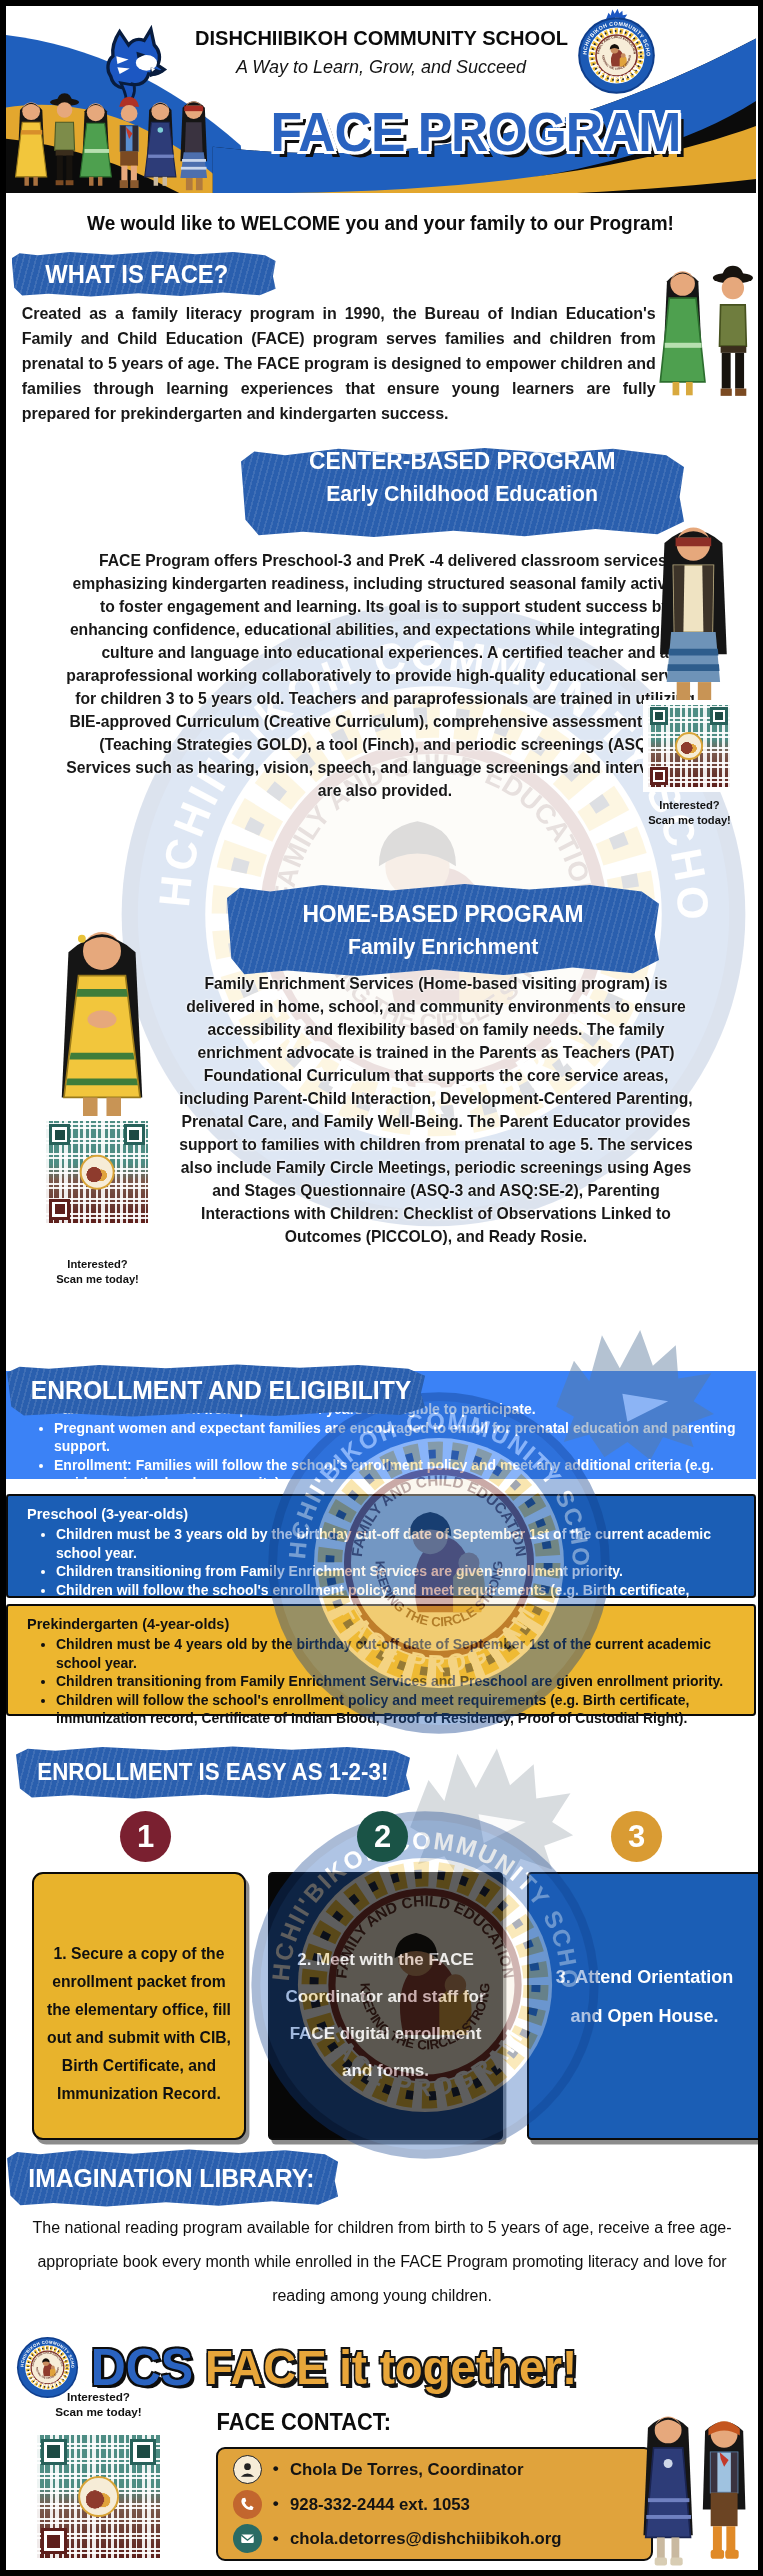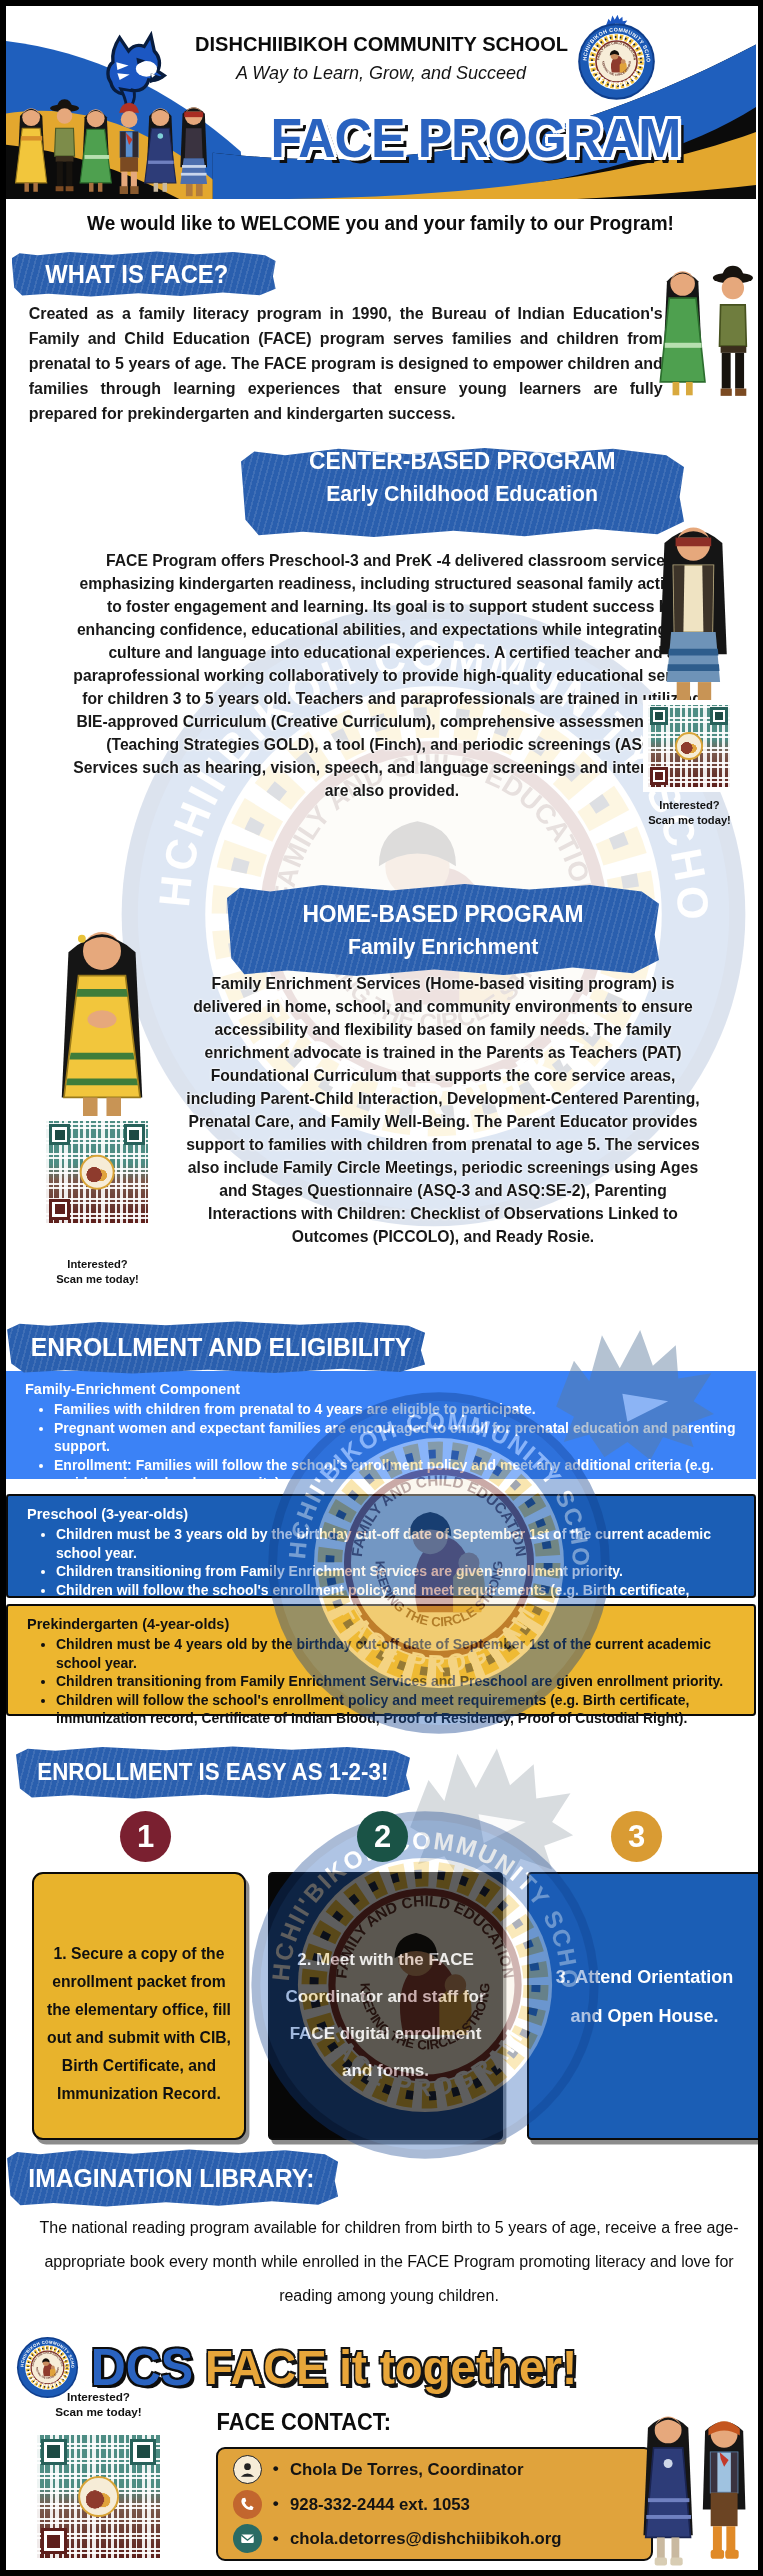--- a/index.html
+++ b/index.html
@@ -35,21 +35,21 @@
     text-shadow:-2.8px -2.8px 0 #fff,2.8px -2.8px 0 #fff,-2.8px 2.8px 0 #fff,2.8px 2.8px 0 #fff,
       -3.4px 0 0 #fff,3.4px 0 0 #fff,0 -3.4px 0 #fff,0 3.4px 0 #fff,6.1px 5.6px 0 #0e0e0e;
     white-space:nowrap;}
 
   
   .welcome{left:22.4px; top:206px; width:705px; text-align:center;
     font-size:19.6px; font-weight:bold; color:#0d0d0d; transform:scaleX(.97); z-index:6;}
 
   
   .para{position:absolute; font-weight:bold; color:#181818; z-index:6;
-    text-shadow:0 0 2.8px #fff,0 0 2.8px #fff;margin-left:7px;}
+    text-shadow:0 0 2.8px #fff,0 0 2.8px #fff;}
   .p-wif{left:15.7px; top:295px; width:634px; font-size:16px; line-height:25px; text-align:justify;}
   .p-cb {left:59px; top:543px; width:640px; font-size:15.7px; line-height:23px; text-align:center;}
   .p-hb {left:163px; top:966px; width:534px; font-size:15.7px; line-height:23px; text-align:center;}
   .p-im {left:14px; top:2205px; width:724px; font-size:16px; line-height:34px; text-align:center;
     font-weight:normal; color:#0e0e0e; text-shadow:none;}
 
   
   .qr{position:absolute; z-index:7; border:5.6px solid #fff; box-sizing:border-box;
     background:
       repeating-linear-gradient(0deg, rgba(255,255,255,0) 0 3.9px, rgba(255,255,255,.92) 3.9px 5.6px, rgba(255,255,255,0) 5.6px 7.8px, rgba(255,255,255,.92) 7.8px 10px, rgba(255,255,255,0) 10px 15px),
@@ -157,21 +157,21 @@
         </text>
       </symbol>
 
       <symbol id="bobcat" viewBox="0 0 140 110">
         <path d="M10,64 L24,28 L36,44 L46,8 L60,34 L76,4 L86,32 L104,16 L106,42 L132,38 L118,60 L134,70 L112,78 L118,96 L94,88 L84,106 L66,92 L48,104 L36,86 L16,92 L24,72 Z"></path>
         <path d="M62,54 L98,60 L66,76 Z" fill="#ffffff" opacity="0.9"></path>
       </symbol>
     </defs>
   </svg>
 
-  <div class="abs" style="left:0;top:0;width:750px;height:209px;margin-top:6px;">
+  <div class="abs" style="left:0;top:0;width:750px;height:209px;">
     <svg width="750" height="187" viewBox="0 0 1342 335" preserveAspectRatio="none" style="position:absolute;inset:0;">
       <rect width="1342" height="335" fill="#ffffff"></rect>
       <path d="M0,52 C150,70 290,135 420,250 L430,335 L0,335 Z" fill="#1f5fbd"></path>
       <path d="M0,182 C120,162 250,200 370,300 L380,335 L0,335 Z" fill="#e3a72e"></path>
       <path d="M0,238 Q150,252 310,335 L0,335 Z" fill="#0b0b0b"></path>
       <path d="M370,335 L370,252 C700,290 1000,238 1342,58 L1342,335 Z" fill="#0b0b0b"></path>
       <path d="M370,335 L370,252 C700,290 1000,238 1342,58 L1342,170 C1120,310 760,345 480,335 Z" fill="#1f5fbd"></path>
       <path d="M505,335 C850,330 1130,292 1342,215 L1342,310 C1150,332 900,344 640,344 L505,344 Z" fill="#e3a72e"></path>
     </svg>
 
@@ -368,21 +368,21 @@
     <div class="qf tl"></div>
     <div class="qf tr"></div>
     <div class="qf bl"></div>
     <div class="qr-logo"></div>
   </div>
   <div class="qr-cap" style="left:27px;top:1251px;width:129px;">
     <div>Interested?</div>
       <div>Scan me today!</div>
   </div>
 
-  <div class="brush" style="left:1.1px;top:1315px;width:418px;height:53px;">
+  <div class="brush" style="left:1.1px;top:1358px;width:418px;height:53px;">
     <span class="t" style="font-size:26px;padding-left:25px;">ENROLLMENT AND ELIGIBILITY</span>
   </div>
 
   <svg class="wm" style="left:537px;top:1319px;color:#5a7a9c;opacity:.45;" width="179" height="140" viewBox="0 0 140 110">
       <use href="#bobcat" fill="currentColor"></use>
     </svg>
 
   <div class="bigbox box-black">
     <div class="bb-content">
       <div class="bb-title">Family-Enrichment Component</div>

